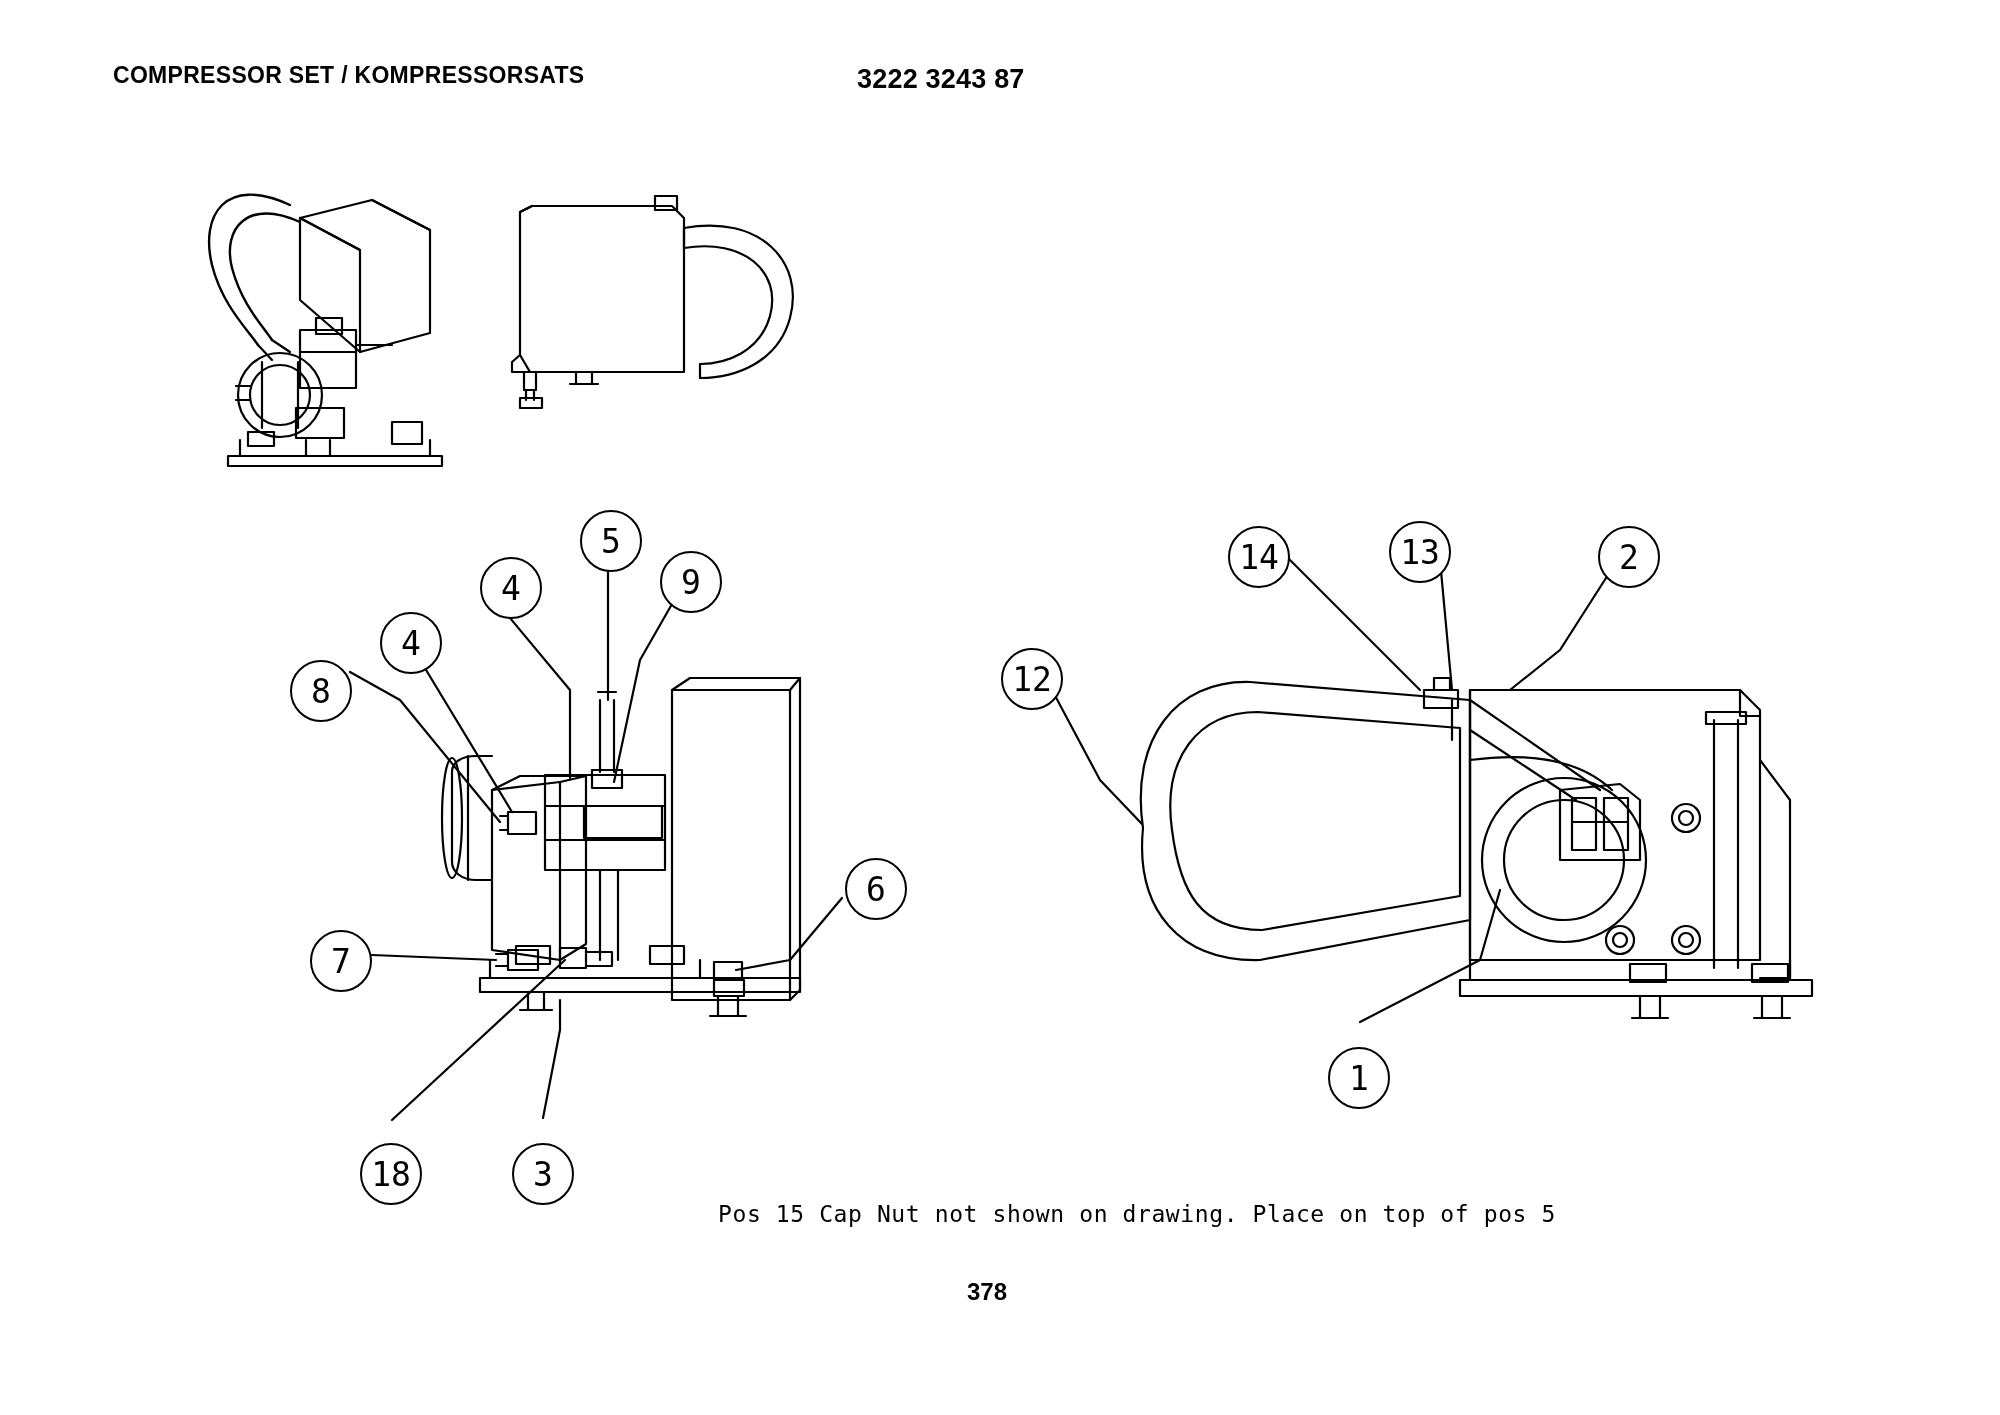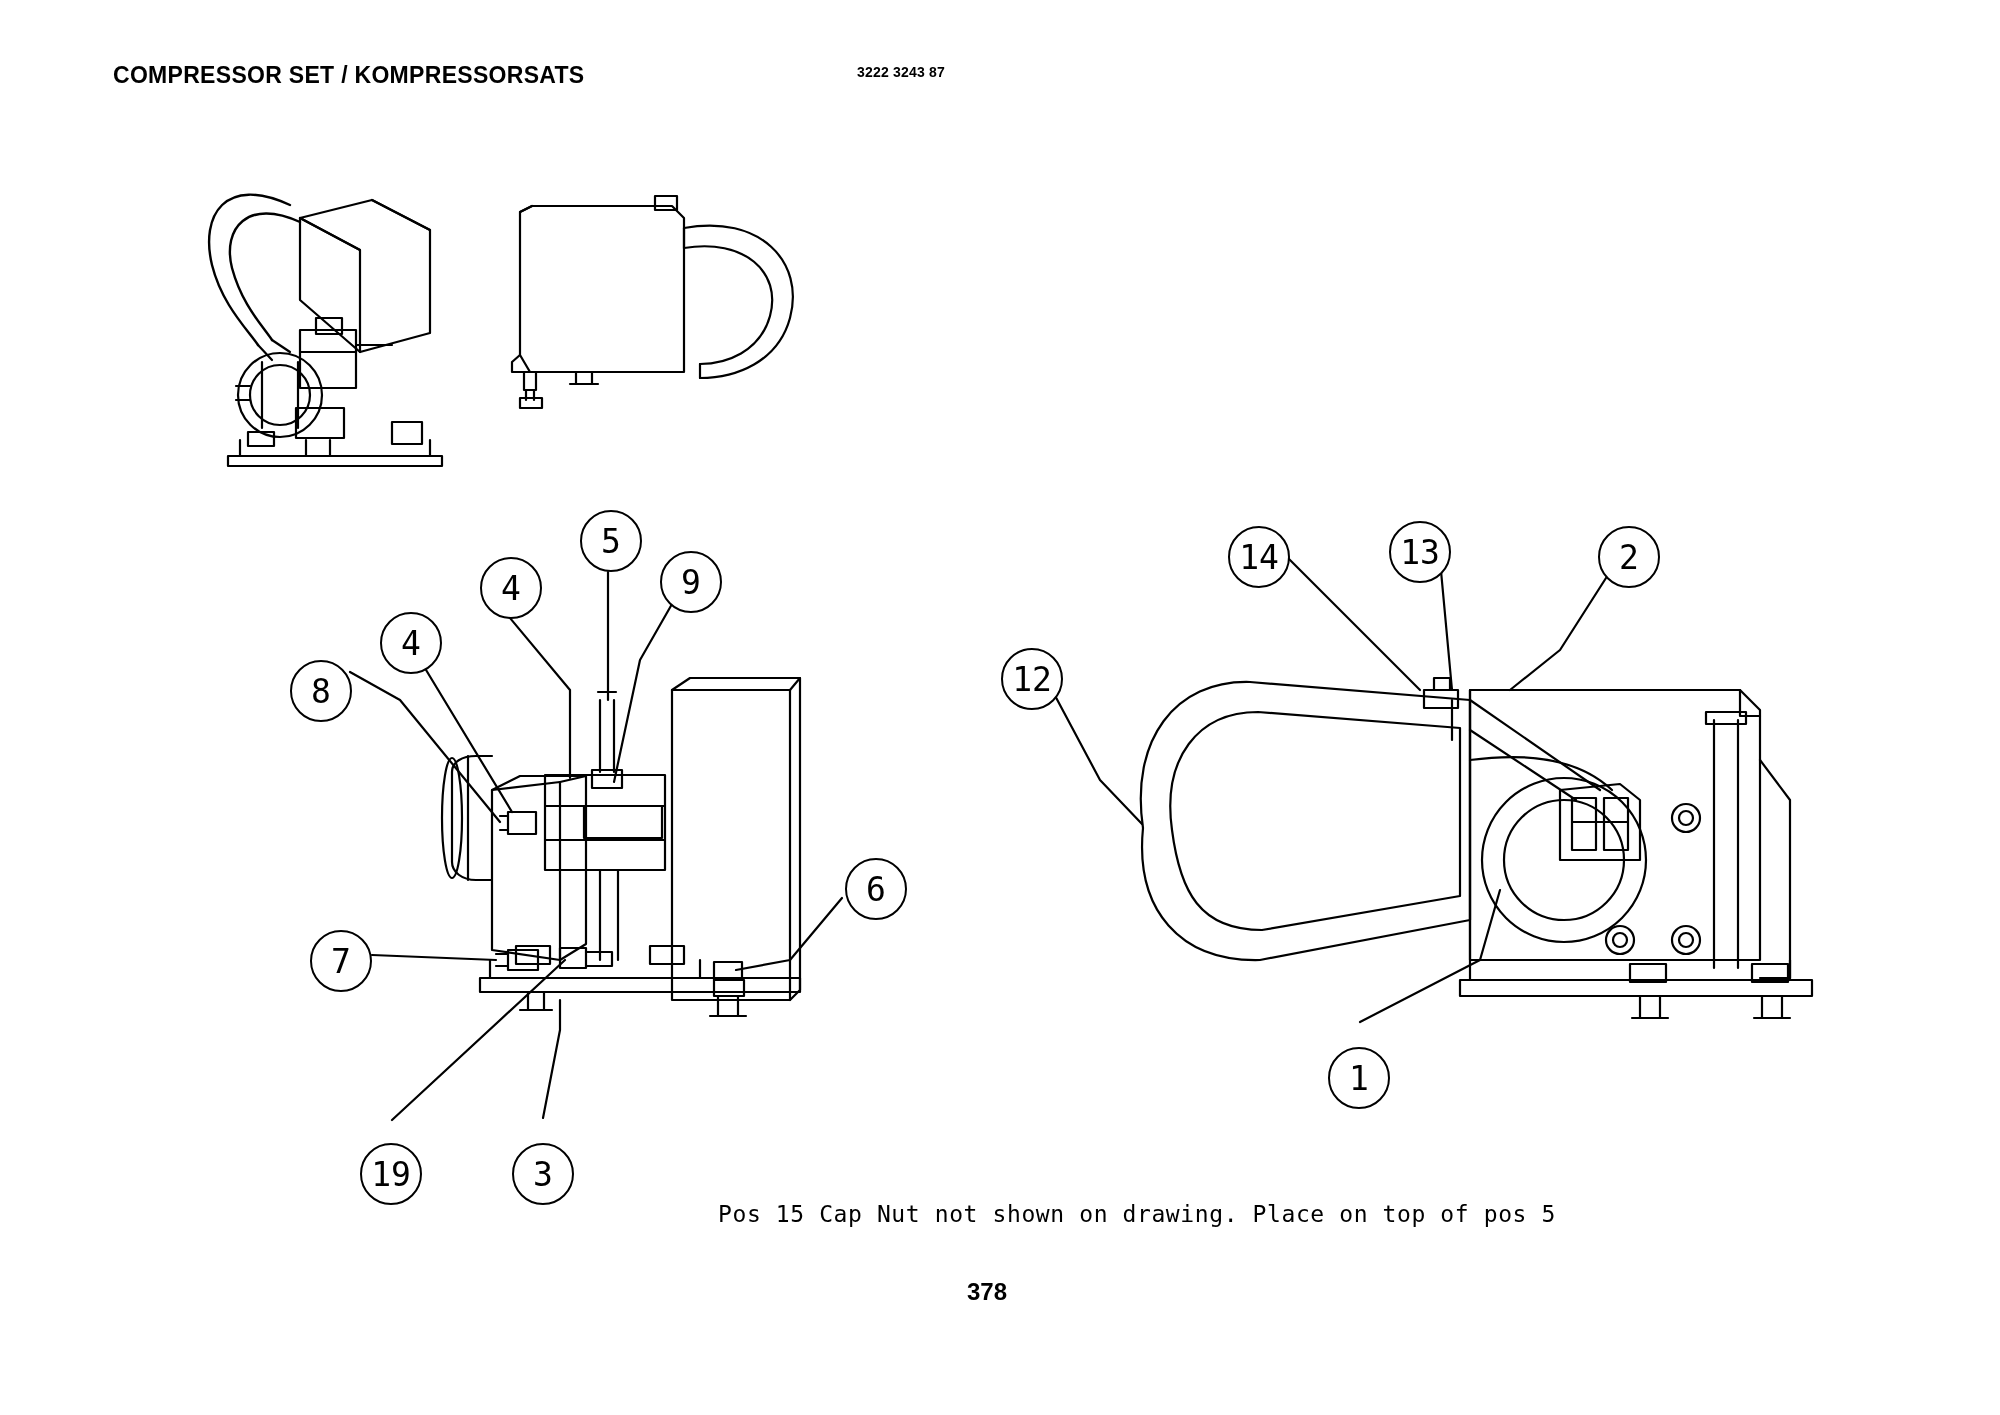--- a/index.html
+++ b/index.html
@@ -27,21 +27,21 @@
     top: 62px;
     font-size: 23px;
     font-weight: bold;
     letter-spacing: 0.3px;
     white-space: nowrap;
   }
   .hdr-number {
     position: absolute;
     left: 857px;
     top: 64px;
-    font-size: 14px;
+    font-size: 27px;
     font-weight: bold;
     letter-spacing: 0.2px;
     white-space: nowrap;
   }
   .note {
     position: absolute;
     left: 718px;
     top: 1160px;
     font-size: 23px;
     font-family: "DejaVu Sans Mono", monospace;
@@ -284,21 +284,21 @@
     </g>
   </svg>
 
   <div class="callout" style="left:290px; top:660px;">8</div>
   <div class="callout" style="left:380px; top:612px;">4</div>
   <div class="callout" style="left:480px; top:557px;">4</div>
   <div class="callout" style="left:580px; top:510px;">5</div>
   <div class="callout" style="left:660px; top:551px;">9</div>
   <div class="callout" style="left:310px; top:930px;">7</div>
   <div class="callout" style="left:845px; top:858px;">6</div>
-  <div class="callout" style="left:360px; top:1143px;">19</div>
+  <div class="callout" style="left:360px; top:1143px;">18</div>
   <div class="callout" style="left:512px; top:1143px;">3</div>
   <div class="callout" style="left:1001px; top:648px;">12</div>
   <div class="callout" style="left:1228px; top:526px;text-align:center;">14</div>
   <div class="callout" style="left:1389px; top:521px;">13</div>
   <div class="callout" style="left:1598px; top:526px;">2</div>
   <div class="callout" style="left:1328px; top:1047px;">1</div>
 
   <div class="note">Pos 15 Cap Nut not shown on drawing. Place on top of pos 5</div>
   <div class="page-number">378</div>
 

